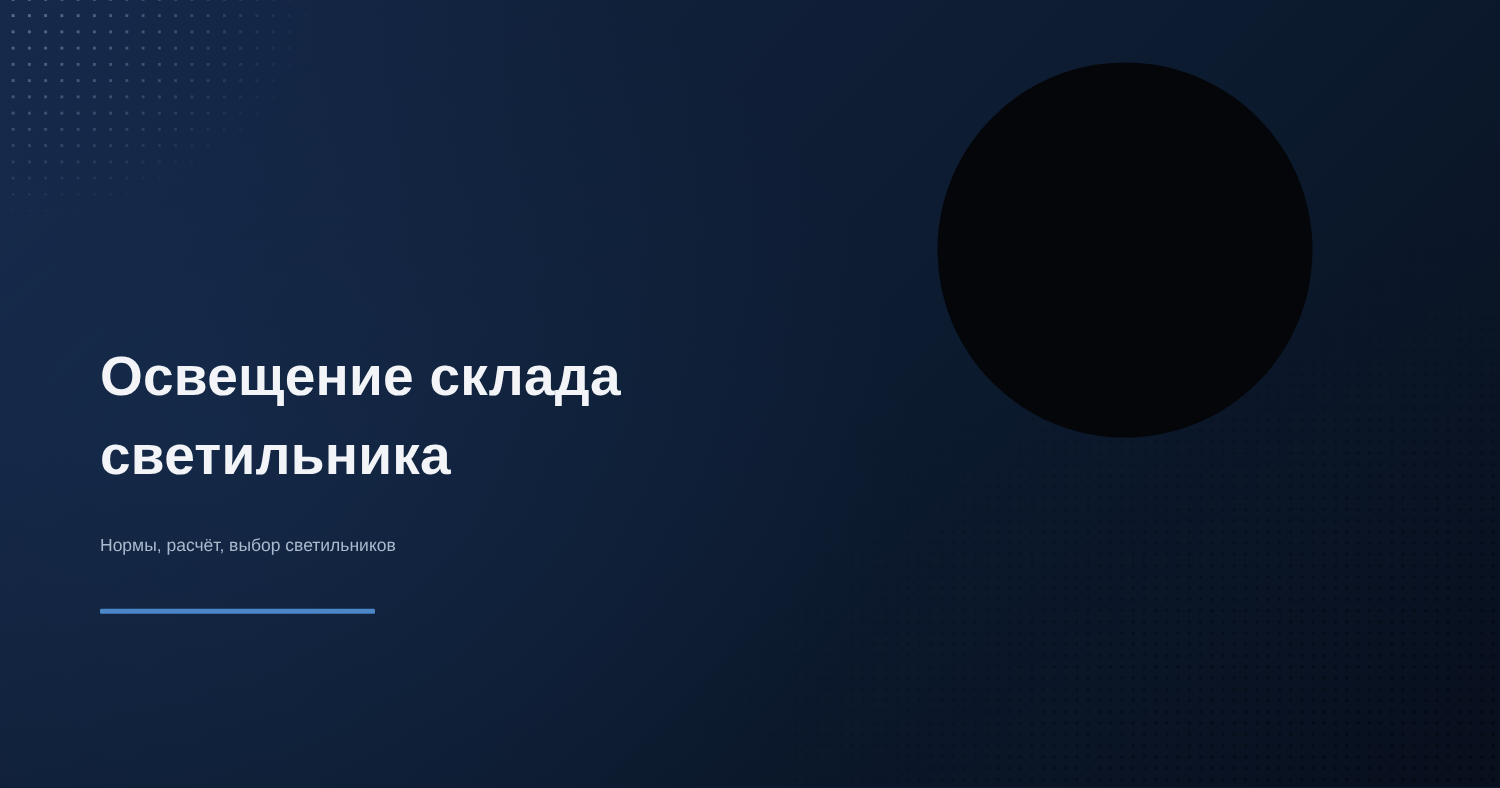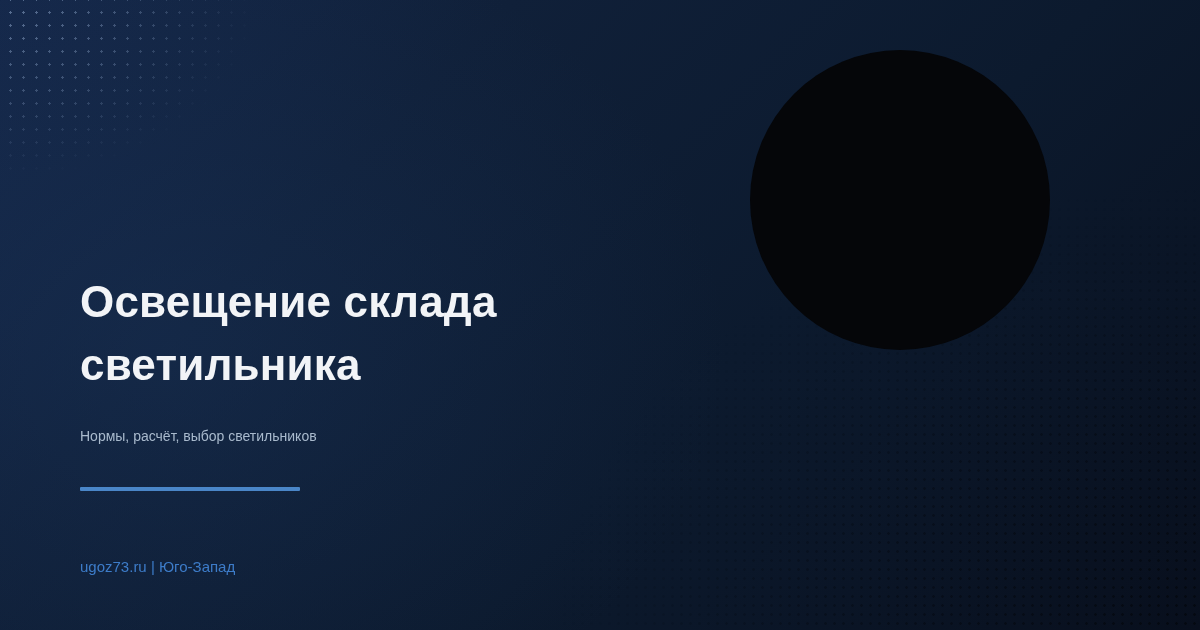--- a/index.html
+++ b/index.html
@@ -137,16 +137,15 @@
 
   <div class="hero-circle"></div>
 
   <div class="content">
     <h1 class="title">Освещение склада светильника</h1>
 
     <p class="subtitle">Нормы, расчёт, выбор светильников</p>
 
     <hr class="divider">
 
-    <p class="footer">ugoz73.ru | Юго-Запад</p>
   </div>
 
 </div>
 
 </body></html>

